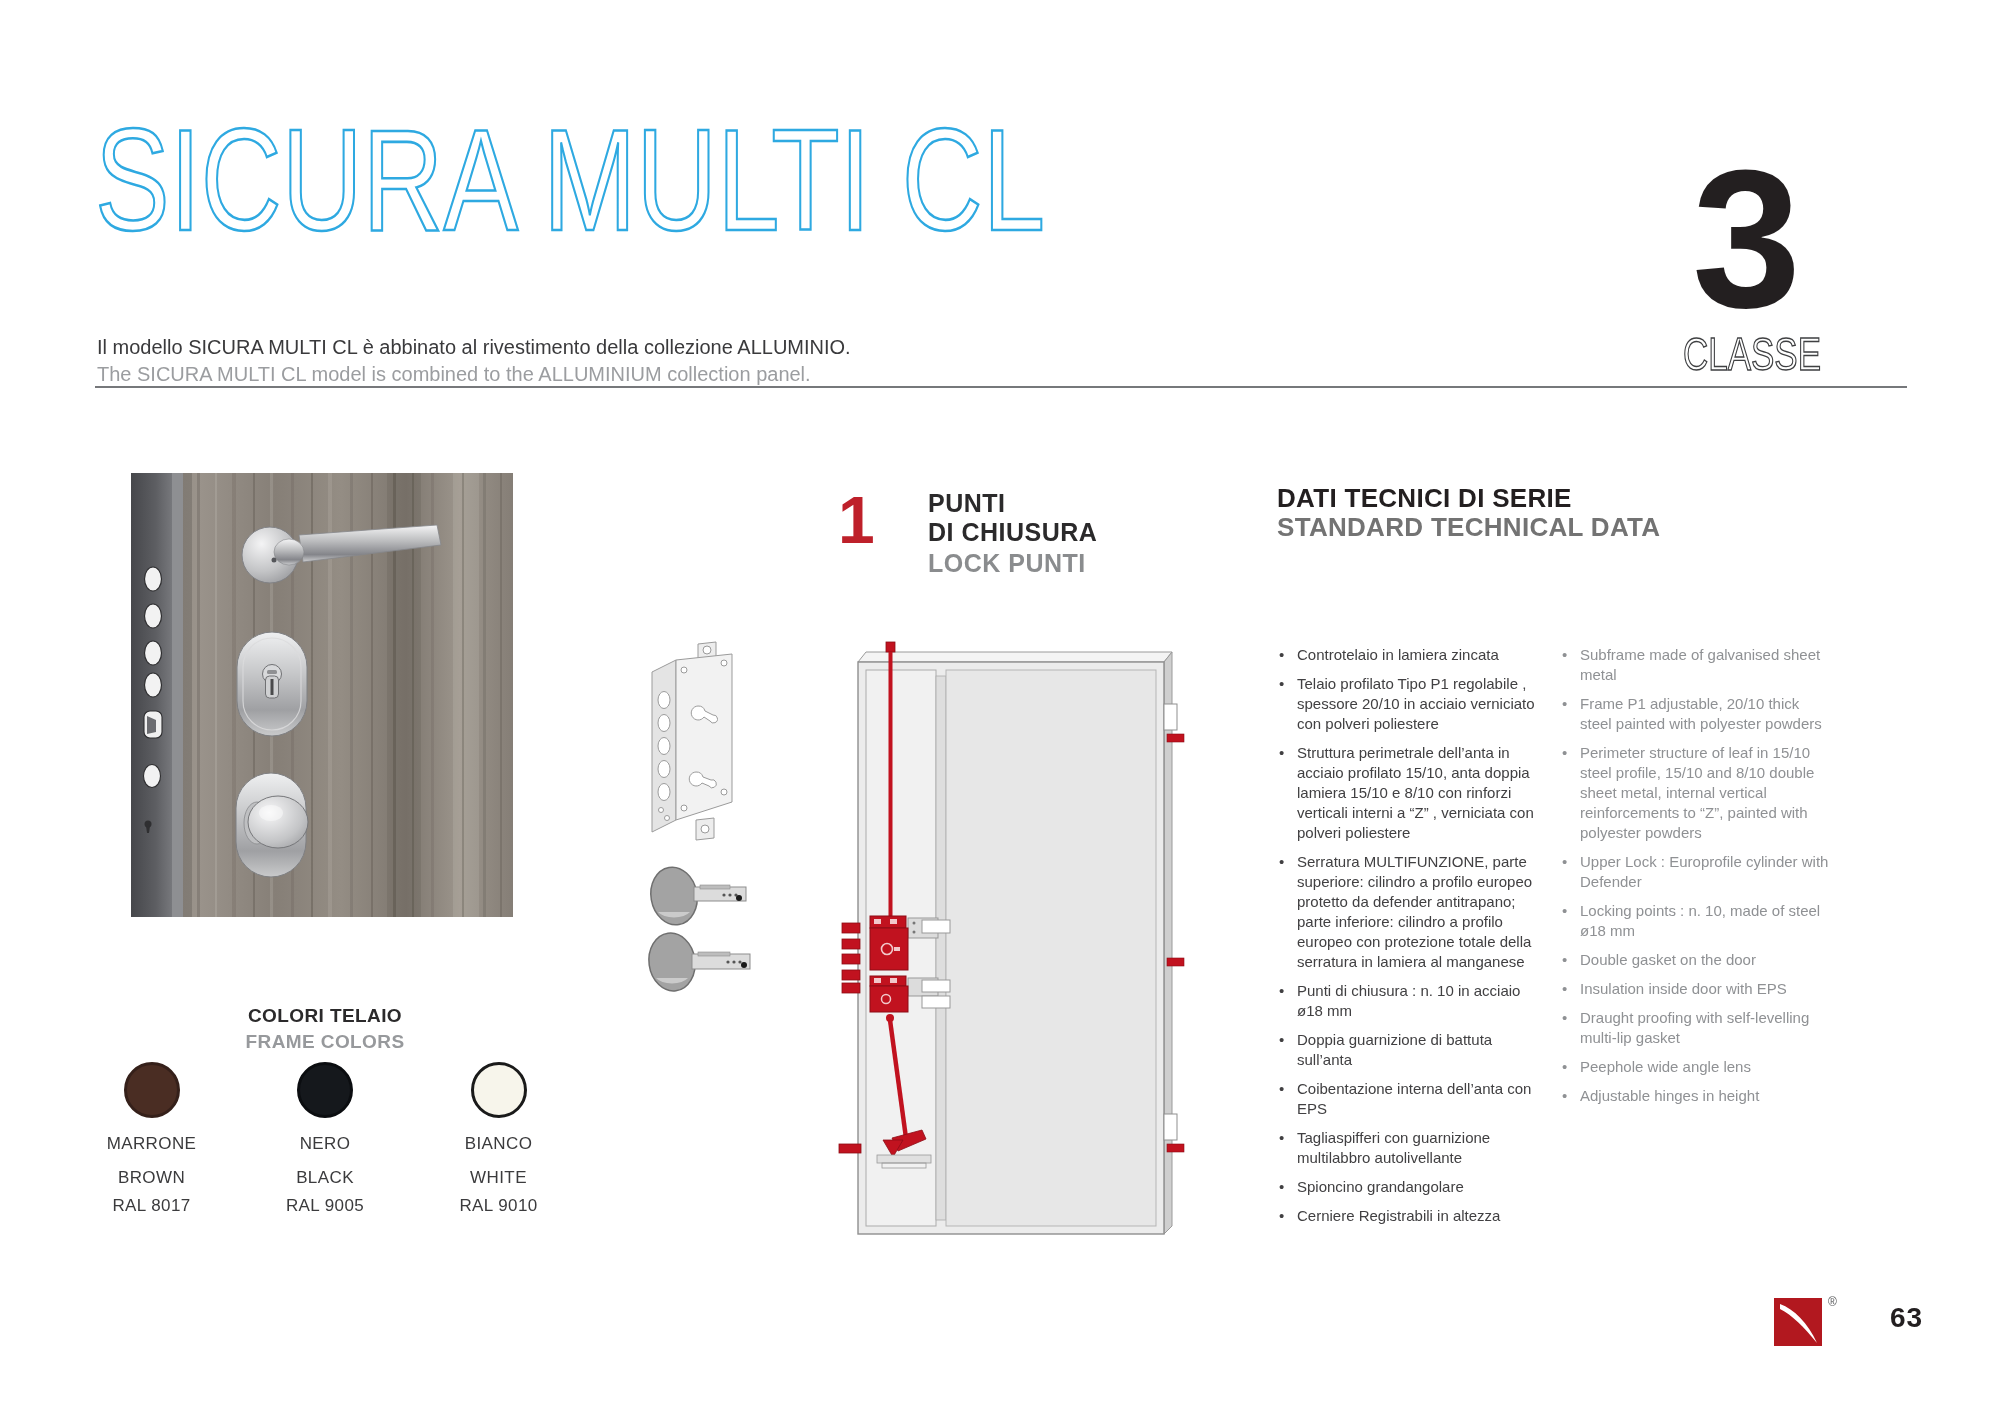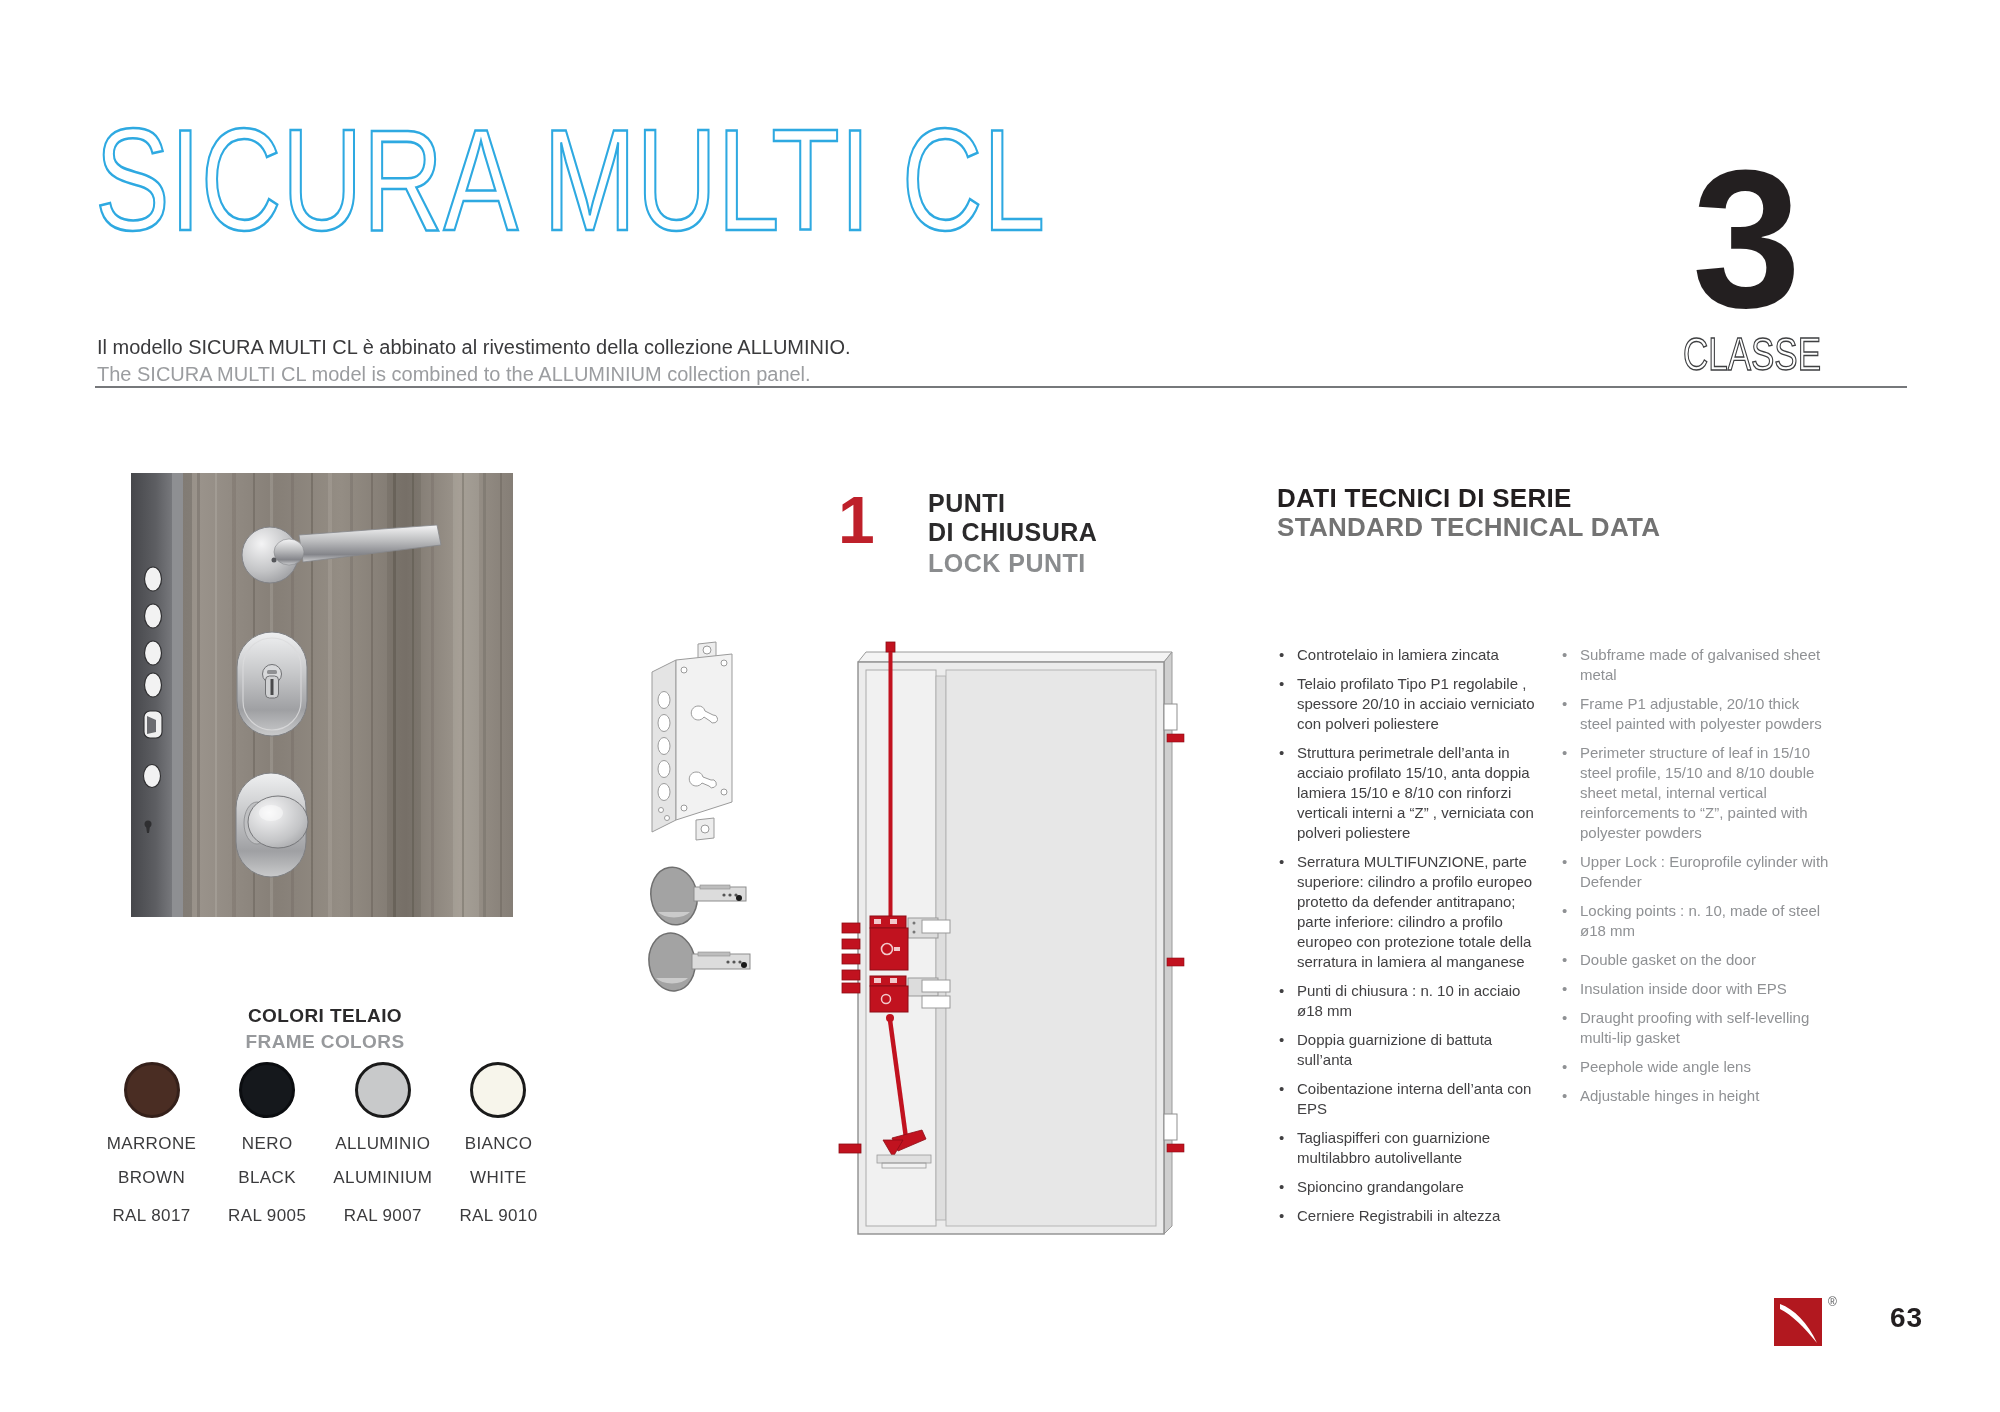--- a/index.html
+++ b/index.html
@@ -36,21 +36,21 @@
   
   .colors-head-it{position:absolute;left:95px;top:1005px;width:460px;text-align:center;
                   font-size:19px;font-weight:bold;color:#2b2a2b;letter-spacing:.4px;}
   .colors-head-en{position:absolute;left:95px;top:1031px;width:460px;text-align:center;
                   font-size:19px;font-weight:bold;color:#97999c;letter-spacing:.4px;}
   .swatch-row{position:absolute;left:95px;top:1062px;width:460px;display:flex;justify-content:space-between;}
   .swatch-col{width:113px;text-align:center;}
   .swatch-circle{width:56px;height:56px;border-radius:50%;margin:0 auto;border:3px solid #1a1a1a;box-sizing:border-box;}
   .swatch-name-it{margin-top:16px;font-size:17px;color:#3b3b3d;letter-spacing:.4px;}
   .swatch-name-en{margin-top:14px;font-size:17px;color:#3b3b3d;letter-spacing:.4px;}
-  .swatch-ral{margin-top:18px;font-size:17px;color:#3b3b3d;letter-spacing:.4px;}
+  .swatch-ral{margin-top:8px;font-size:17px;color:#3b3b3d;letter-spacing:.4px;}
 
   
   .logo-svg{position:absolute;left:1770px;top:1290px;width:90px;height:70px;}
   .page-number{position:absolute;left:1890px;top:1302px;font-size:28px;font-weight:bold;color:#231f20;letter-spacing:1px;}
 
   .photo-svg{position:absolute;left:131px;top:473px;width:382px;height:444px;}
   .illus-svg{position:absolute;left:640px;top:640px;width:555px;height:600px;}
 </style>
 </head>
 <body>
@@ -182,26 +182,20 @@
         <div class="swatch-ral">RAL 8017</div>
       </div>
 
       <div class="swatch-col">
         <div class="swatch-circle" style="background: rgb(21, 24, 28); border-color: rgb(11, 13, 16);"></div>
         <div class="swatch-name-it">NERO</div>
         <div class="swatch-name-en">BLACK</div>
         <div class="swatch-ral">RAL 9005</div>
       </div>
 
-      <div class="swatch-col">
-        <div class="swatch-circle" style="background: rgb(200, 201, 202); border-color: rgb(26, 26, 26);"></div>
-        <div class="swatch-name-it">ALLUMINIO</div>
-        <div class="swatch-name-en">ALUMINIUM</div>
-        <div class="swatch-ral">RAL 9007</div>
-      </div>
 
       <div class="swatch-col">
         <div class="swatch-circle" style="background: rgb(247, 245, 235); border-color: rgb(26, 26, 26);"></div>
         <div class="swatch-name-it">BIANCO</div>
         <div class="swatch-name-en">WHITE</div>
         <div class="swatch-ral">RAL 9010</div>
       </div>
     </div>
 
   <div class="lp-number">1</div>

